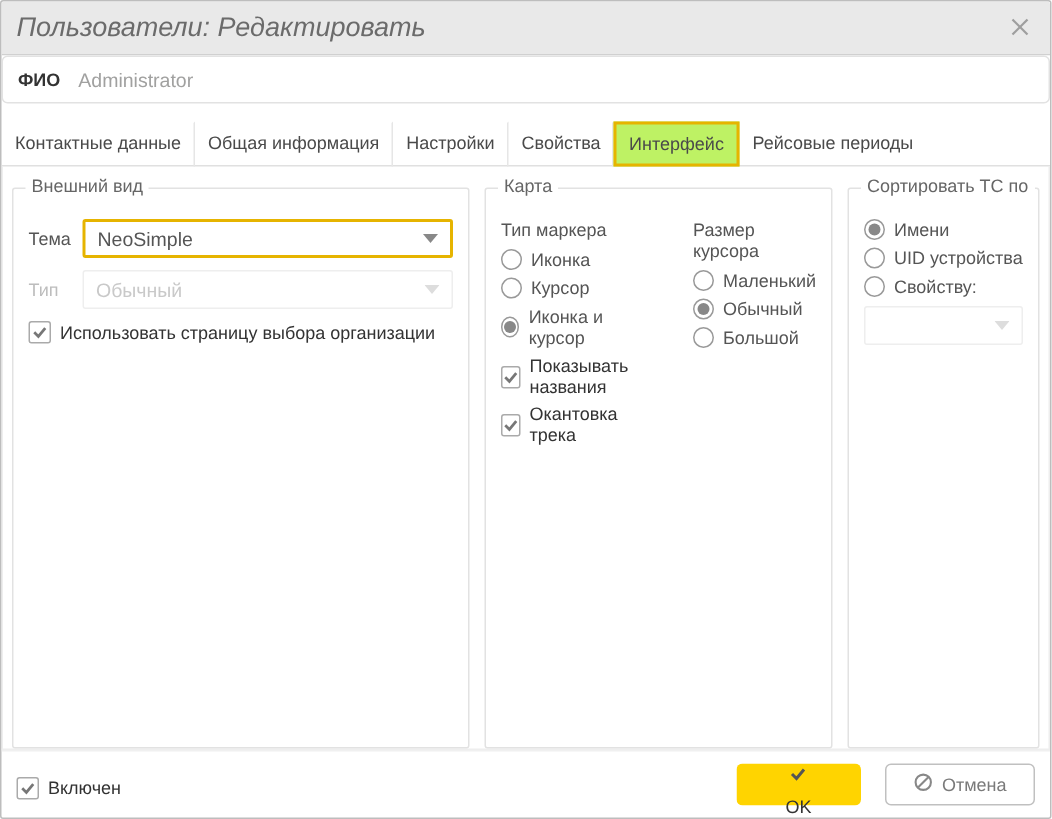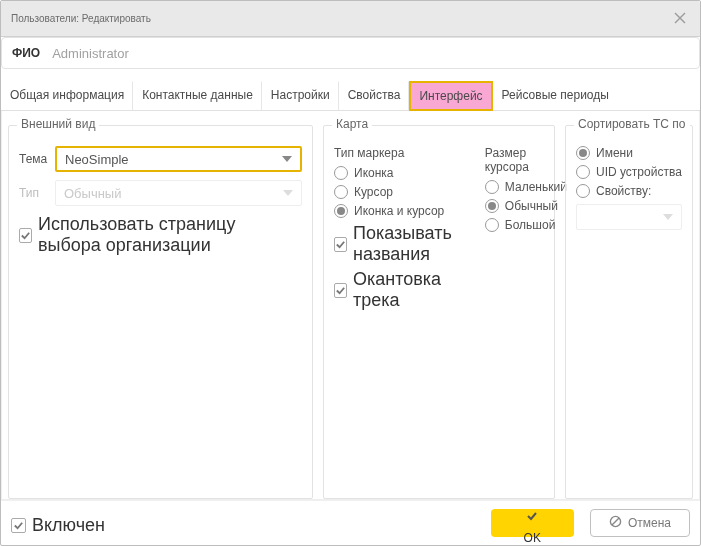--- a/index.html
+++ b/index.html
@@ -1,43 +1,43 @@
 <!DOCTYPE html>
 <html><head>
 <meta charset="utf-8">
 <style>
   * { box-sizing: border-box; }
   html, body { margin: 0; padding: 0; font-family: Arial, Helvetica, sans-serif; font-size: 13px; color: #333; }
   body { width: 701px; height: 546px; background: #fff; border: 1px solid #bdbdbd; border-radius: 2px; display: flex; flex-direction: column; }
   .titlebar { height: 36px; background: #e9e9e9; border-bottom: 1px solid #d0d0d0; display: flex; align-items: center; padding: 0 10px; color: #6b6b6b; border-top-left-radius:2px; border-top-right-radius:2px;}
-  .titlebar .title { flex: 1; font-size: 10px; }
+  .titlebar .title { flex: 1; font-size: 18px; font-style: italic; }
   .titlebar .close { width: 18px; height: 18px; color:#9e9e9e; cursor:pointer; }
   .close svg { width:16px; height:16px; }
   .content { flex: 1; display: flex; flex-direction: column; }
   .fio-row { display:flex; align-items:center; border:1px solid #e2e2e2; border-radius:4px; height:32px; padding:0 10px; margin-bottom:12px;}
   .fio-label { color:#333; font-weight:bold; margin-right:10px; font-size:12px;}
   .fio-input { flex:1; border:none; outline:none; font-size:13px; color:#a1a1a0;}
   .tabs { display:flex; border-bottom:1px solid #e0e0e0; font-size:12px; color:#4a4a4a;}
   .tab { padding:6px 8px; border:1px solid transparent; border-bottom:none; margin-bottom:-1px; cursor:pointer; }
   .tab:not(:last-child){ border-right:1px solid #e6e6e6;}
-  .tab.active { border:2px solid #e6b400; background:#f9a8d4; }
+  .tab.active { border:2px solid #e6b400; background:#bef264; }
   .panel-area { flex:1; display:flex; gap:10px; padding:14px 6px 0 6px; border:1px solid #eee; border-top:none; }
   .fieldset { position:relative; border:1px solid #e2e2e2; border-radius:2px; padding:20px 10px 10px 10px; flex-shrink:0;}
   .fieldset .legend { position:absolute; top:-9px; left:8px; background:#fff; padding:0 4px; font-size:12px; color:#666;}
   .appearance { width:305px; }
   .map { width:232px; }
   .sort { flex:1; }
   .row { display:flex; align-items:center; margin-bottom:8px; font-size:12px;}
   .row label.lbl { width:36px; color:#555;}
   .row label.lbl.disabled { color:#bdbdbd;}
   .combo { flex:1; height:26px; display:flex; align-items:center; justify-content:space-between; padding:0 8px; border:1px solid #ddd; border-radius:2px; font-size:13px; color:#555; cursor:pointer;}
   .combo.highlight { border:2px solid #e6b400;}
   .combo.disabled { color:#c9c9c9; border-color:#eee; cursor:default;}
   .combo .caret svg { width:10px; height:10px;}
-  .cb { display:flex; align-items:center; font-size:18px; gap:6px; margin-top:4px;}
+  .cb { display:flex; align-items:center; font-size:12px; gap:6px; margin-top:4px;}
   .cb .box { width:15px; height:15px; border:1px solid #aaa; border-radius:2px; display:flex; align-items:center; justify-content:center; background:#fff;}
   .cb .box.checked svg { width:11px; height:11px; color:#777;}
   .map-cols { display:flex; gap:31px;}
   .map-col {}
   .map-col h4 { margin:0 0 6px 0; font-size:12px; font-weight:normal; color:#555;}
   .radio { display:flex; align-items:center; gap:6px; font-size:12px; color:#555; margin-bottom:5px; cursor:pointer;}
   .radio .circ { width:14px; height:14px; border:1px solid #999; border-radius:50%; display:flex; align-items:center; justify-content:center;}
   .radio .circ.sel::after{ content:""; width:8px; height:8px; background:#888; border-radius:50%;}
   .sort .combo { margin-top:6px; width:100%;}
   .footer { display:flex; align-items:center; padding:8px 10px; gap:16px; border-top:1px solid #f0f0f0;}
@@ -61,22 +61,22 @@
   </div>
 </div>
 
 <div class="content">
   <div class="fio-row">
     <span class="fio-label">ФИО</span>
     <input class="fio-input" value="Administrator" style="">
   </div>
 
   <div class="tabs">
+    <div class="tab">Контактные данные</div>
     <div class="tab">Общая информация</div>
-    <div class="tab">Контактные данные</div>
     <div class="tab">Настройки</div>
     <div class="tab">Свойства</div>
     <div class="tab active">Интерфейс</div>
     <div class="tab">Рейсовые периоды</div>
   </div>
 
   <div class="panel-area">
 
     <div class="fieldset appearance">
       <div class="legend">Внешний вид</div>

